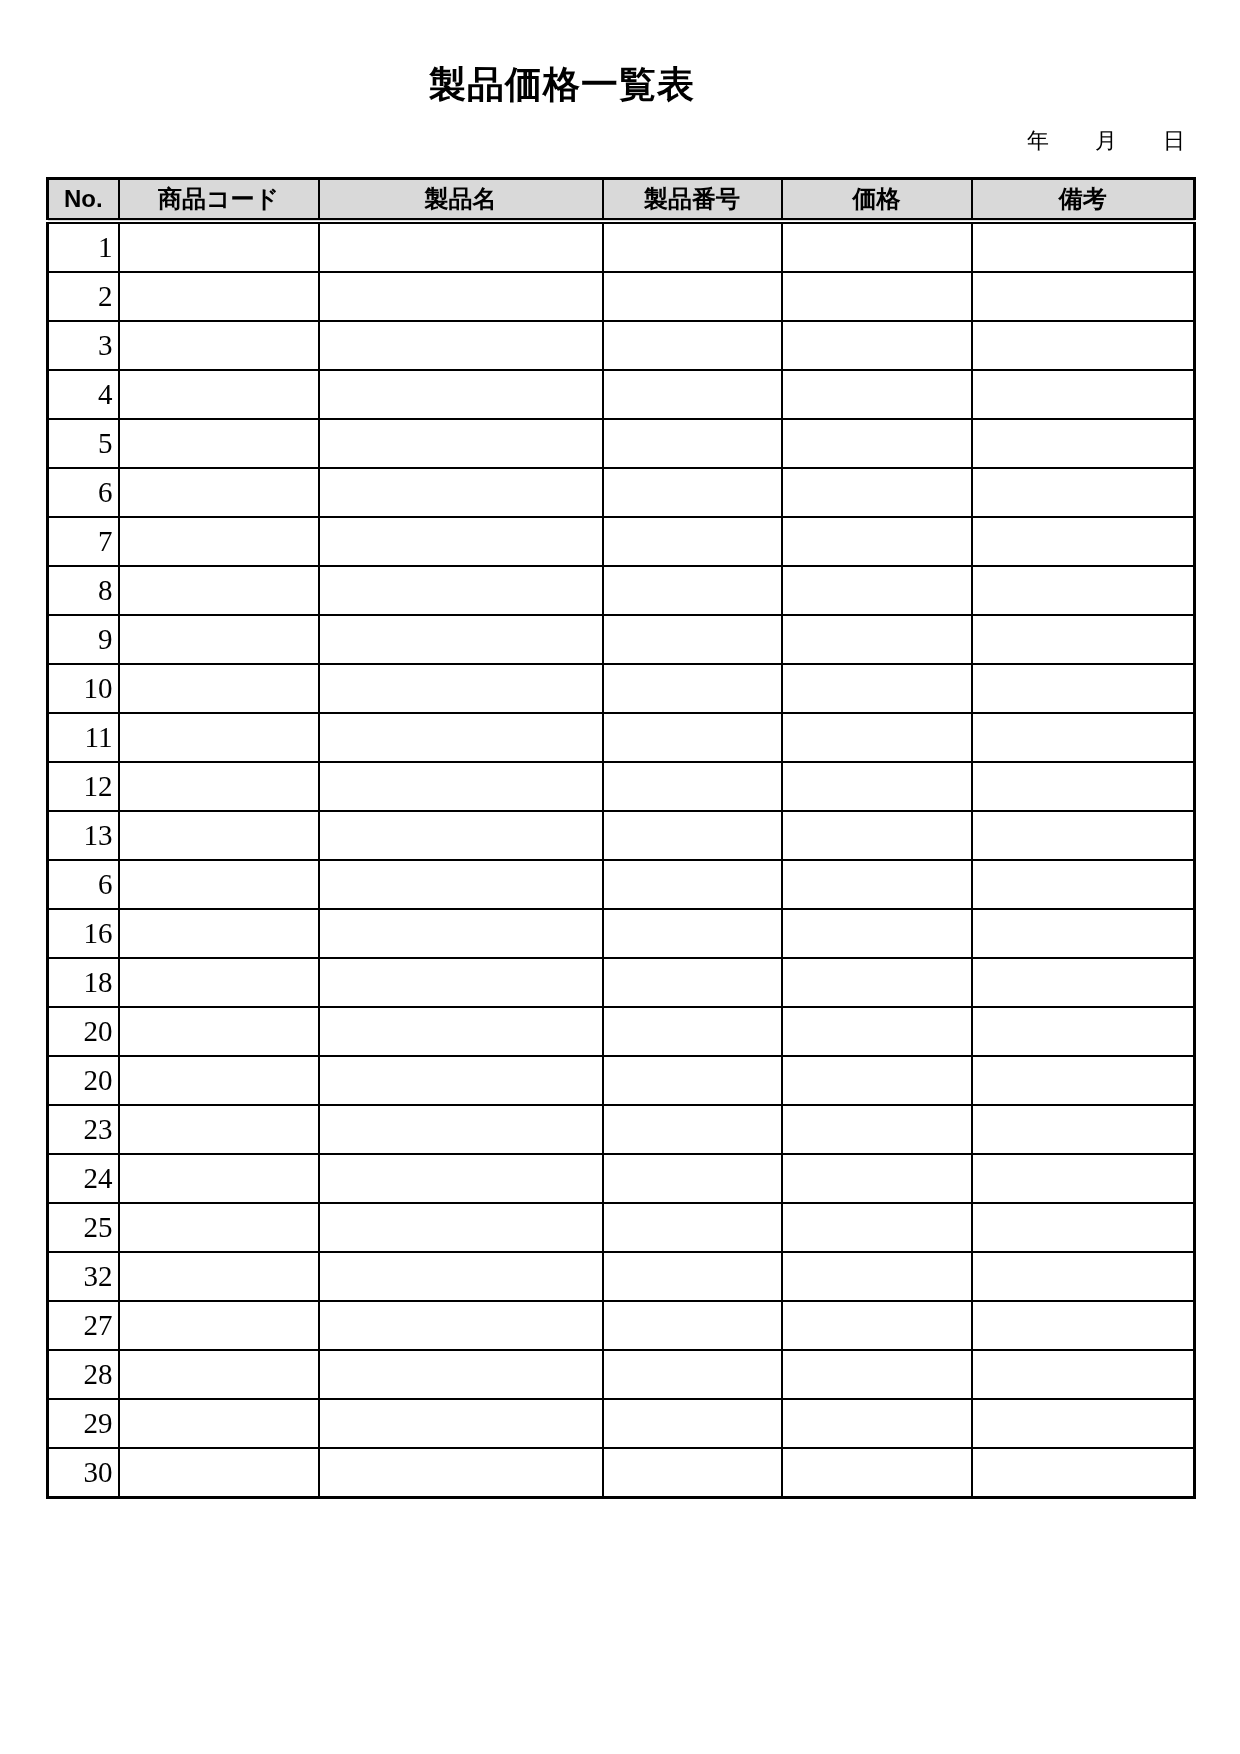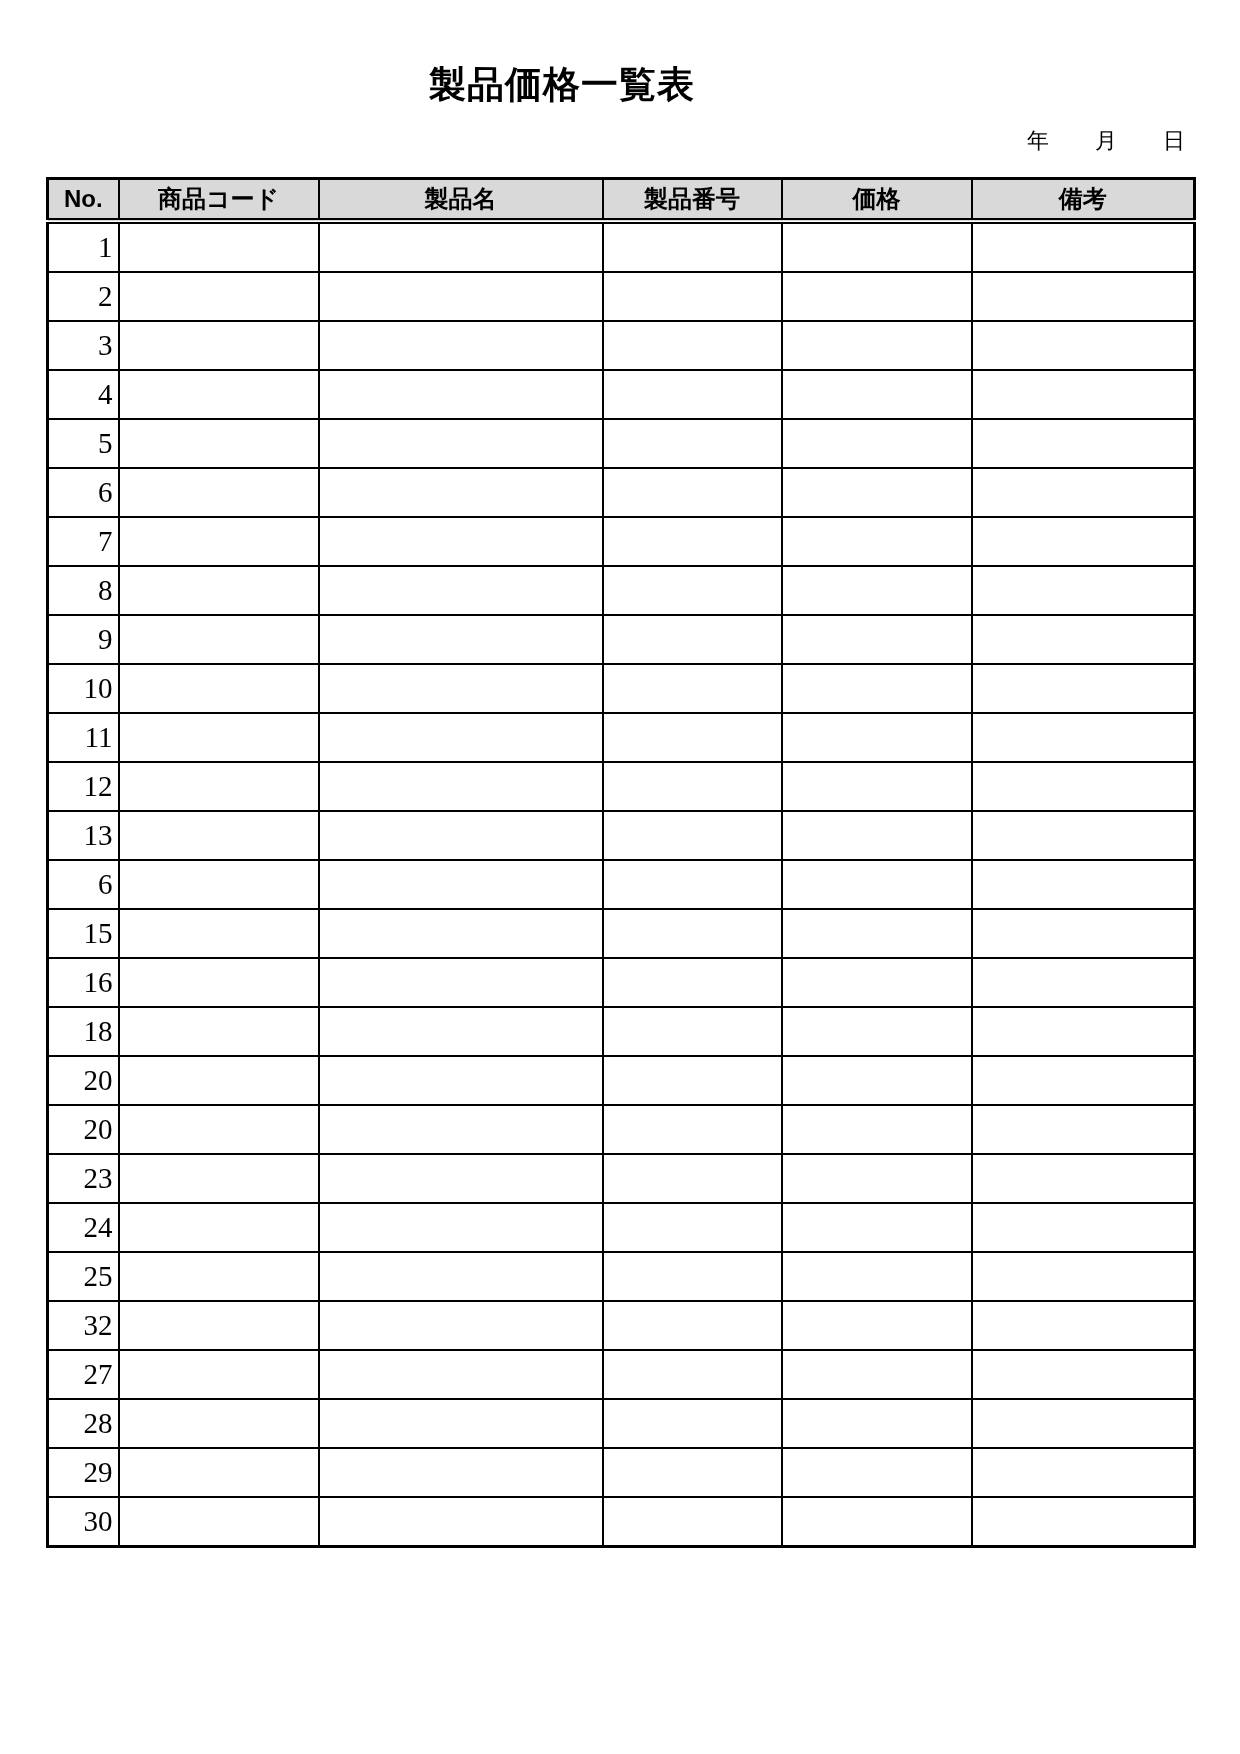--- a/index.html
+++ b/index.html
@@ -218,28 +218,20 @@
       </tr>
       <tr>
         <td class="col-no">6</td>
         <td class="col-code"></td>
         <td class="col-name"></td>
         <td class="col-number"></td>
         <td class="col-price"></td>
         <td class="col-remarks"></td>
       </tr>
       <tr>
-        <td class="col-no">15</td>
-        <td class="col-code"></td>
-        <td class="col-name"></td>
-        <td class="col-number"></td>
-        <td class="col-price"></td>
-        <td class="col-remarks"></td>
-      </tr>
-      <tr>
         <td class="col-no">16</td>
         <td class="col-code"></td>
         <td class="col-name"></td>
         <td class="col-number"></td>
         <td class="col-price"></td>
         <td class="col-remarks"></td>
       </tr>
       <tr>
         <td class="col-no">18</td>
         <td class="col-code"></td>

